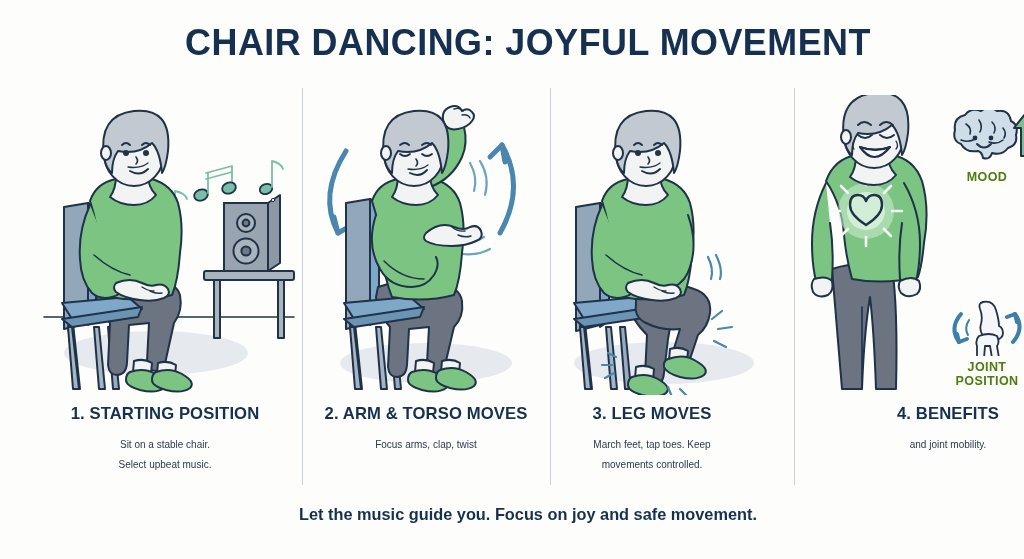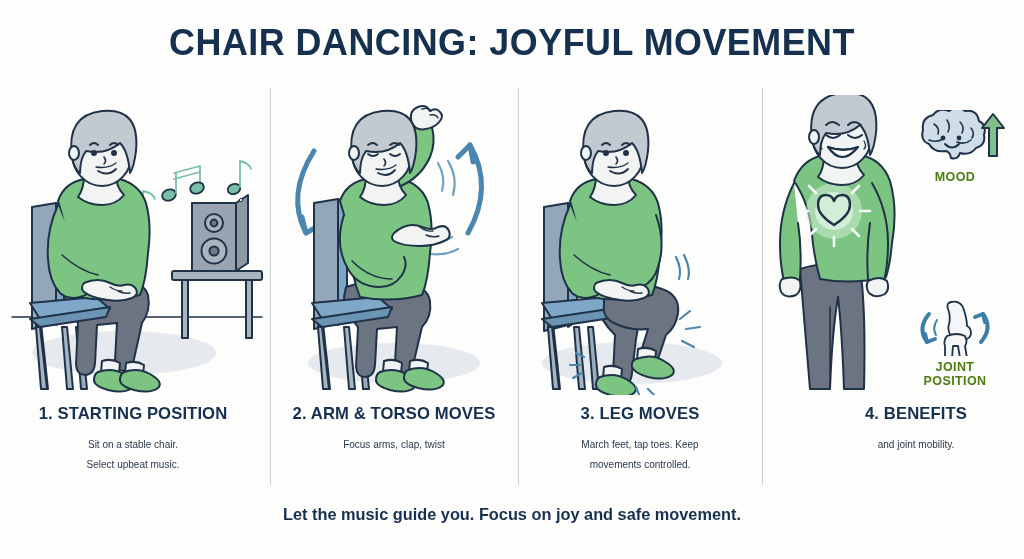--- a/index.html
+++ b/index.html
@@ -3,21 +3,21 @@
 <meta charset="utf-8">
 <style>
   html, body { margin:0; padding:0; }
   body {
     width:1024px; height:559px; overflow:hidden;
     background:#fdfdfc;
     font-family:"Liberation Sans", sans-serif;
     color:#12243c;
     position:relative;
   }
-  #infographic { position:absolute; inset:0; }
+  #infographic { position:absolute; inset:0;margin-left:32px; }
 
   
   .title {
     position:absolute; left:0; right:0; top:22px;
     text-align:center;
     font-size:37px;
     font-weight:bold;
     letter-spacing:0.5px;
     color:#16304f;
     transform:scaleX(0.97);
@@ -38,21 +38,21 @@
   .p3 { left:520px; width:240px; }
   .p4 { left:764px; width:258px; }
 
   .art { position:absolute; inset:0; }
   .art svg { display:block; width:100%; height:100%; }
 
   
   .caption { position:absolute; text-align:center; }
   .c1 { left:0px;   width:266px; top:404px; }
   .c2 { left:270px; width:248px; top:404px; }
-  .c3 { left:518px; width:244px; top:404px; }
+  .c3 { left:498px; width:244px; top:404px; }
   .c4 { left:762px; width:308px; top:404px; }
 
   .cap-head {
     font-size:17px; font-weight:bold; color:#16304f;
     letter-spacing:0.1px; white-space:nowrap;
     transform:scaleX(0.98);
   }
   .cap-body {
     margin-top:11px; font-size:10px; line-height:20px;
     color:#2b3a4d; font-weight:normal;

